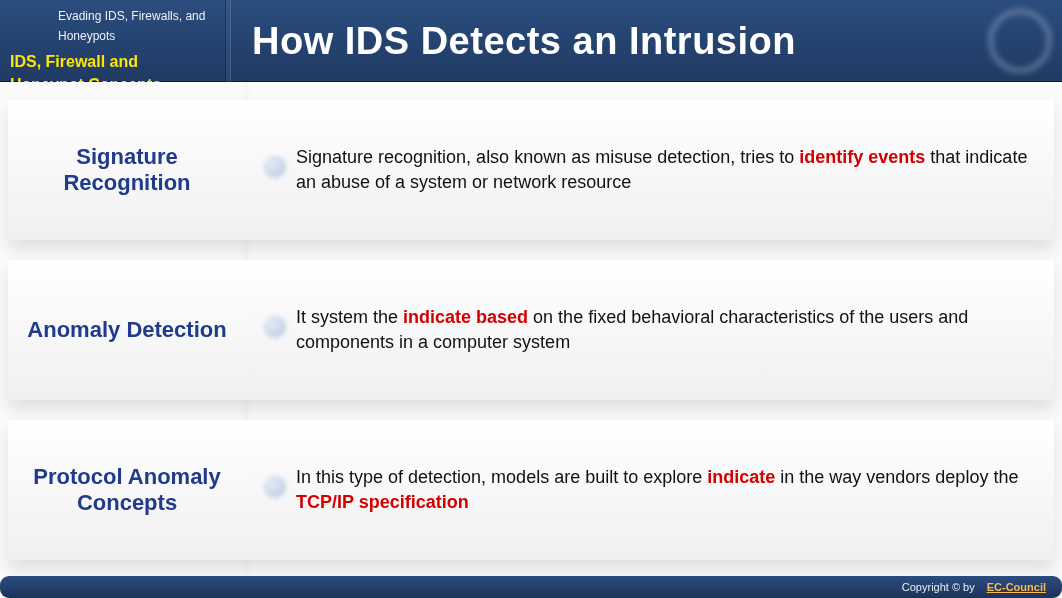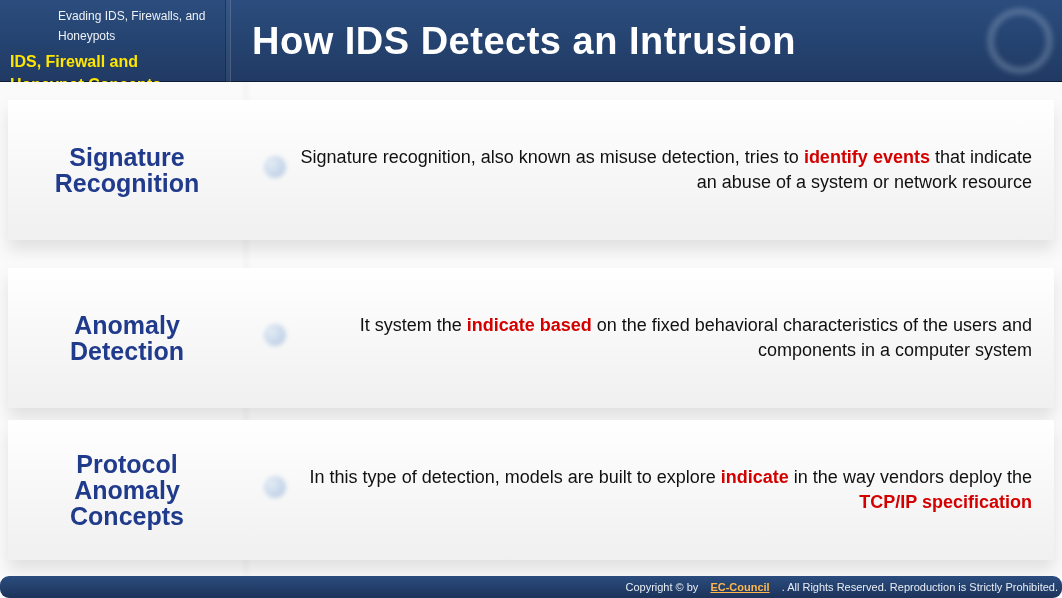--- a/index.html
+++ b/index.html
@@ -62,34 +62,34 @@
     filter: blur(2px);
   }
 
   .row {
     position: absolute; left: 8px; right: 8px;
     background: linear-gradient(#ffffff 0%, #f0f0f0 100%);
     border-radius: 2px;
     box-shadow: 0 10px 16px rgba(0,0,0,0.10), inset 0 1px 0 rgba(255,255,255,0.9);
   }
   .row1 { top: 18px;  height: 140px; }
-  .row2 { top: 186px; height: 140px; }
+  .row2 { top: 178px; height: 140px; }
   .row3 { top: 338px; height: 140px; }
 
   .row-title {
     position:absolute; left: 0; top: 0; bottom: 0; width: 238px;
     display:flex; align-items:center; justify-content:center;
     text-align:center;
-    color:#203a8c; font-weight:700; font-size:25px; line-height:26px;
+    color:#203a8c; font-weight:700; font-size:22px; line-height:26px;
     padding: 0 18px;
   }
   .row-desc {
     position:absolute; left: 288px; right: 22px; top: 0; bottom: 0;
     display:flex; align-items:center;
-    color:#111; font-size:18px; line-height:25px; font-weight:400;text-align:right;
+    color:#111; font-size:18px; line-height:25px; font-weight:400;
   }
   .row-desc .hl { color:#d40000; font-weight:700; }
 
   .bullet-dot {
     position:absolute; left:256px; width:22px; height:22px; border-radius:50%;
     background: radial-gradient(circle at 35% 35%, #dfe9f5 0%, #b9cde4 60%, #9db8d6 100%);
     filter: blur(2px);
     opacity:0.8;
   }
   .row1 .bullet-dot { top: 56px; }
@@ -159,16 +159,15 @@
           <span>In this type of detection, models are built to explore </span><span class="hl">indicate</span><span> in the way vendors deploy the </span><span class="hl">TCP/IP specification</span><span></span>
         </span>
       </div>
     </div>
 
   </div>
 
   <div class="footer">
     <span>Copyright © by </span>
     <span class="ec">EC-Council</span>
-    <span>. All Rights Reserved. Reproduction is Strictly Prohibited.</span>
   </div>
 
 </div>
 
 </body></html>

